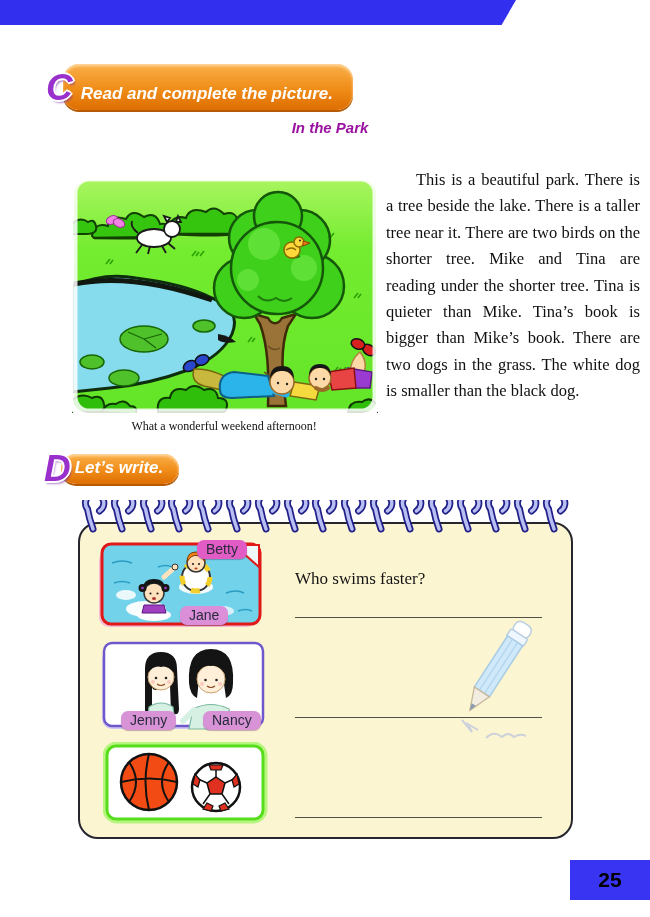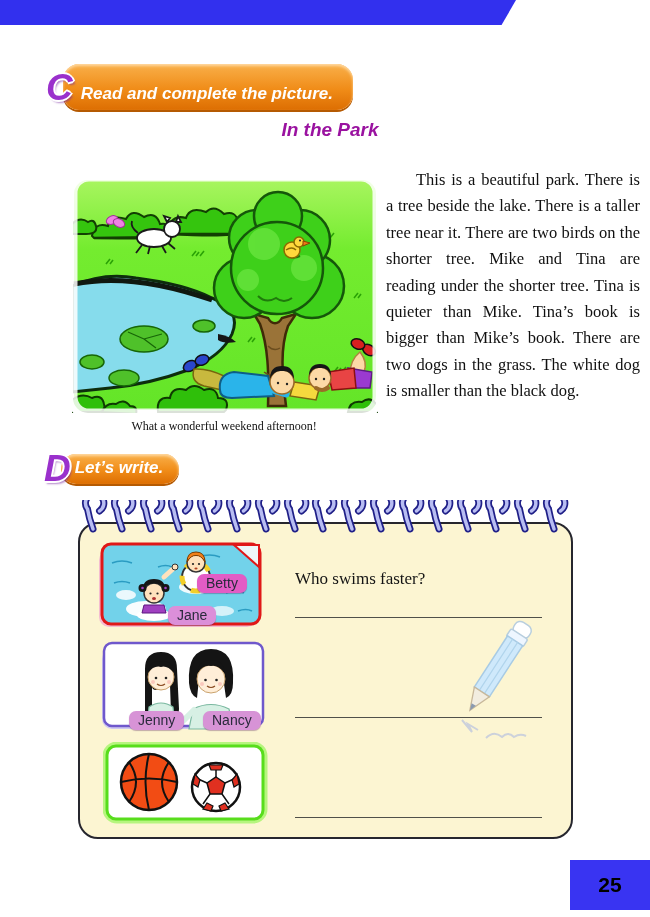--- a/index.html
+++ b/index.html
@@ -1,34 +1,34 @@
 <!DOCTYPE html>
 <html><head>
 <meta charset="utf-8">
 <style>
   html,body{margin:0;padding:0;background:#e8e8e8;}
   .page{position:relative;width:650px;height:917px;background:#ffffff;overflow:hidden;
         font-family:"Liberation Sans",sans-serif;}
   
   .band-top{position:absolute;left:0;top:0;width:516px;height:25px;background:#3230ee;
             clip-path:polygon(0 0,100% 0,97.2% 100%,0 100%);}
-  .pagenum-box{position:absolute;left:570px;top:860px;width:80px;height:50px;background:#3934f2;
+  .pagenum-box{position:absolute;left:570px;top:860px;width:80px;height:40px;background:#3934f2;
                display:flex;align-items:center;justify-content:center;}
   .pagenum-box span{color:#000;font-weight:bold;font-size:21px;}
   
   .sec-head{position:absolute;display:flex;align-items:center;}
   .sec-letter{font-size:37px;font-weight:bold;font-style:italic;color:#9a30cc;line-height:1;
               text-shadow:-2px 0 #fff,2px 0 #fff,0 -2px #fff,0 2px #fff,-1px -1px #fff,1px 1px #fff,2px 3px 2px rgba(120,40,160,.55);
               z-index:2;}
   .pill{margin-left:-10px;padding:20px 20px 6px 18px;border-radius:16px;
         background:linear-gradient(180deg,#f9b04a 0%,#f08c18 55%,#dd6e02 100%);
         box-shadow:0 2px 0 #b55a02,inset 0 2px 3px #ffd9a2;
         color:#fff;font-weight:bold;font-style:italic;font-size:17px;white-space:nowrap;}
   .title{position:absolute;left:250px;top:119px;width:160px;text-align:center;
-         font-size:19px;font-weight:bold;font-style:italic;color:#9a12a0;}
+         font-size:15px;font-weight:bold;font-style:italic;color:#9a12a0;}
   
   .para{position:absolute;left:386px;top:167px;width:254px;text-align:justify;text-indent:30px;
         font-family:"Liberation Serif",serif;font-size:16.5px;line-height:26.4px;color:#101010;}
   .caption{position:absolute;left:86px;top:419px;width:276px;text-align:center;
            font-family:"Liberation Serif",serif;font-size:12px;color:#101010;}
   
   .notebook{position:absolute;left:78px;top:522px;width:495px;height:317px;background:#fcf5d2;
             border:2px solid #26262e;border-radius:20px;box-sizing:border-box;}
   .rings{position:absolute;left:80px;top:500px;width:492px;height:42px;}
   .q{position:absolute;left:295px;font-family:"Liberation Serif",serif;font-size:17px;color:#141414;}
@@ -248,22 +248,22 @@
         <circle cx="44.5" cy="47" r="4" fill="#151515"></circle>
           <circle cx="67.5" cy="47" r="4" fill="#151515"></circle>
         <circle cx="44.5" cy="47" r="1.3" fill="#a040c0"></circle>
           <circle cx="67.5" cy="47" r="1.3" fill="#a040c0"></circle>
         <circle cx="52.5" cy="52.5" r="1.1" fill="#222"></circle>
           <circle cx="59.5" cy="52.5" r="1.1" fill="#222"></circle>
         <ellipse cx="56" cy="57.5" rx="2" ry="1.5" fill="#b03030"></ellipse>
       </g>
     </svg>
   </div>
-  <span class="tag tag-betty" style="left:197px;top:574px;">Betty</span>
-  <span class="tag tag-jane" style="left:168px;top:606px;">Jane</span>
+  <span class="tag tag-betty" style="left:197px;top:540px;">Betty</span>
+  <span class="tag tag-jane" style="left:180px;top:606px;">Jane</span>
 
   <div class="artwrap" style="left:101px;top:641px;">
     <svg width="168" height="92" viewBox="0 0 168 92">
       <rect x="1" y="8" width="160" height="80" rx="10" fill="#cfc8f0"></rect>
       <rect x="3" y="2" width="159" height="83" rx="8" fill="#ffffff" stroke="#6f58cc" stroke-width="2.5"></rect>
 
       <g>
         <path d="M44 28 Q44 11 60 11 Q76 11 76 28 L78 68 Q78 76 70 72 L69 44 Q65 49 55 49 Q51 49 51 45 L51 74 Q44 78 44 70 Z" fill="#141414"></path>
         <circle cx="60" cy="36" r="13" fill="#ffeed8" stroke="#caa36e" stroke-width="1"></circle>
         <path d="M47 32 Q47 20 60 20 Q73 20 73 32 Q66 24 60 26 Q53 24 47 32 Z" fill="#141414"></path>
@@ -282,21 +282,21 @@
         <circle cx="104.5" cy="39" r="1.3" fill="#222"></circle>
           <circle cx="115.5" cy="39" r="1.3" fill="#222"></circle>
         <circle cx="101" cy="43" r="2" fill="#f8b8b0" opacity="0.7"></circle>
           <circle cx="119" cy="43" r="2" fill="#f8b8b0" opacity="0.7"></circle>
         <path d="M106 45 Q110 48 114 45" stroke="#8a4a20" stroke-width="1.2" fill="none"></path>
         <path d="M92 68 Q110 59 128 68 L132 88 L88 88 Z" fill="#d7f0e4" stroke="#7ab8a0" stroke-width="1.2"></path>
         <path d="M93 69 L82 80" stroke="#d7f0e4" stroke-width="6" stroke-linecap="round"></path>
       </g>
     </svg>
   </div>
-  <span class="tag tag-jn" style="left:129px;top:711px;">Jenny</span>
+  <span class="tag tag-jn" style="left:121px;top:711px;">Jenny</span>
   <span class="tag tag-jn" style="left:203px;top:711px;">Nancy</span>
 
   <div class="artwrap" style="left:103px;top:742px;">
     <svg width="165" height="82" viewBox="0 0 165 82">
       <rect x="3" y="3" width="158" height="75" rx="11" fill="none" stroke="#b6f57e" stroke-width="7"></rect>
       <rect x="4" y="4" width="156" height="73" rx="9" fill="#ffffff" stroke="#58dd1c" stroke-width="3"></rect>
       <g>
         <circle cx="46" cy="40" r="28" fill="#f24c14" stroke="#111" stroke-width="2.5"></circle>
         <path d="M46 12 Q39 40 46 68 M18 40 Q46 33 74 40 M26 20 Q40 40 26 60 M66 20 Q52 40 66 60" stroke="#111" stroke-width="2" fill="none"></path>
       </g>

